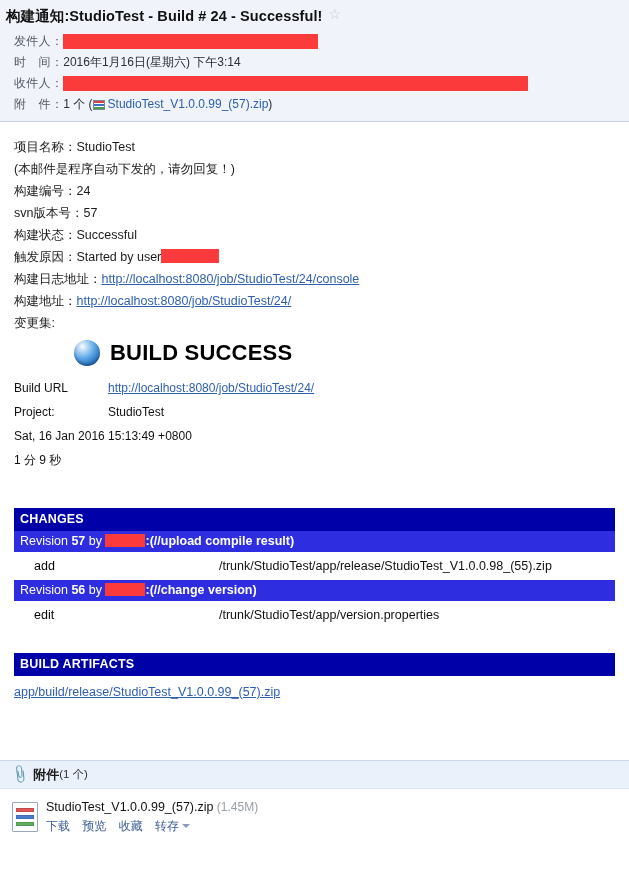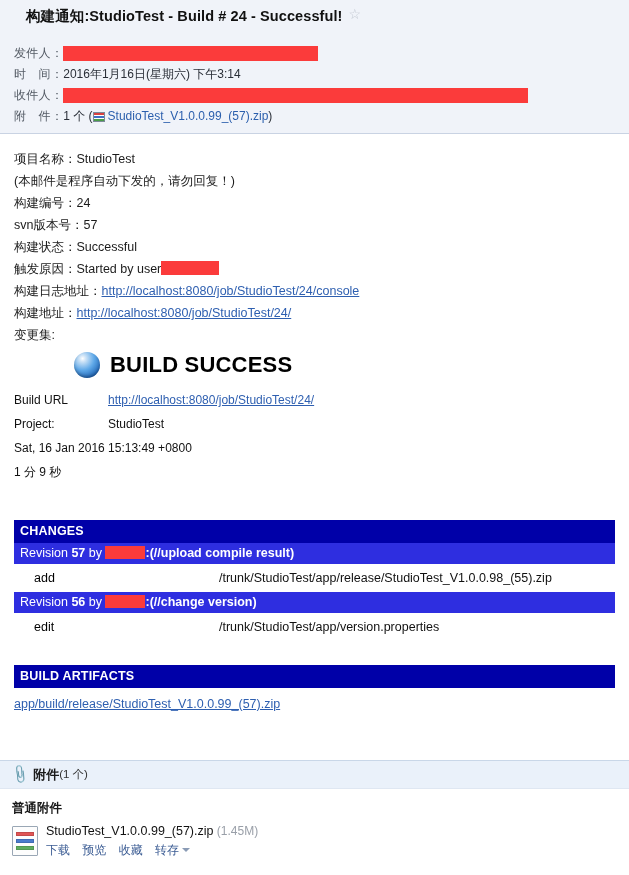--- a/index.html
+++ b/index.html
@@ -20,22 +20,22 @@
   
   .mail-header {
     background: #f0f3f9;
     padding: 7px 0 6px 0;
     border-bottom: 1px solid #c9d3e3;
     position: relative;
   }
   .subject-row {
     display: flex;
     align-items: flex-start;
-    padding: 0 26px;
-    margin-bottom: 17px;
+    padding: 0 6px;
+    margin-bottom: 5px;
   }
   .subject {
     font-size: 14.5px;
     font-weight: bold;
     color: #111111;
     letter-spacing: 0.1px;
     white-space: nowrap;
   }
   .star-icon {
     margin-left: 6px;
@@ -379,21 +379,20 @@
   </div>
 </div>
 
 <div class="att-bar">
   <span class="clip-icon">📎</span>
   <span class="t1">附件</span>
   <span class="t2">(1 个)</span>
 </div>
 
 <div class="att-body">
-  <div class="att-group-title">普通附件</div>
 
   <div class="att-item">
     <div class="file-icon">
       <span class="r1"></span>
         <span class="r2"></span>
         <span class="r3"></span>
     </div>
     <div class="att-meta">
       <div>
         <span class="fname">StudioTest_V1.0.0.99_(57).zip</span>

